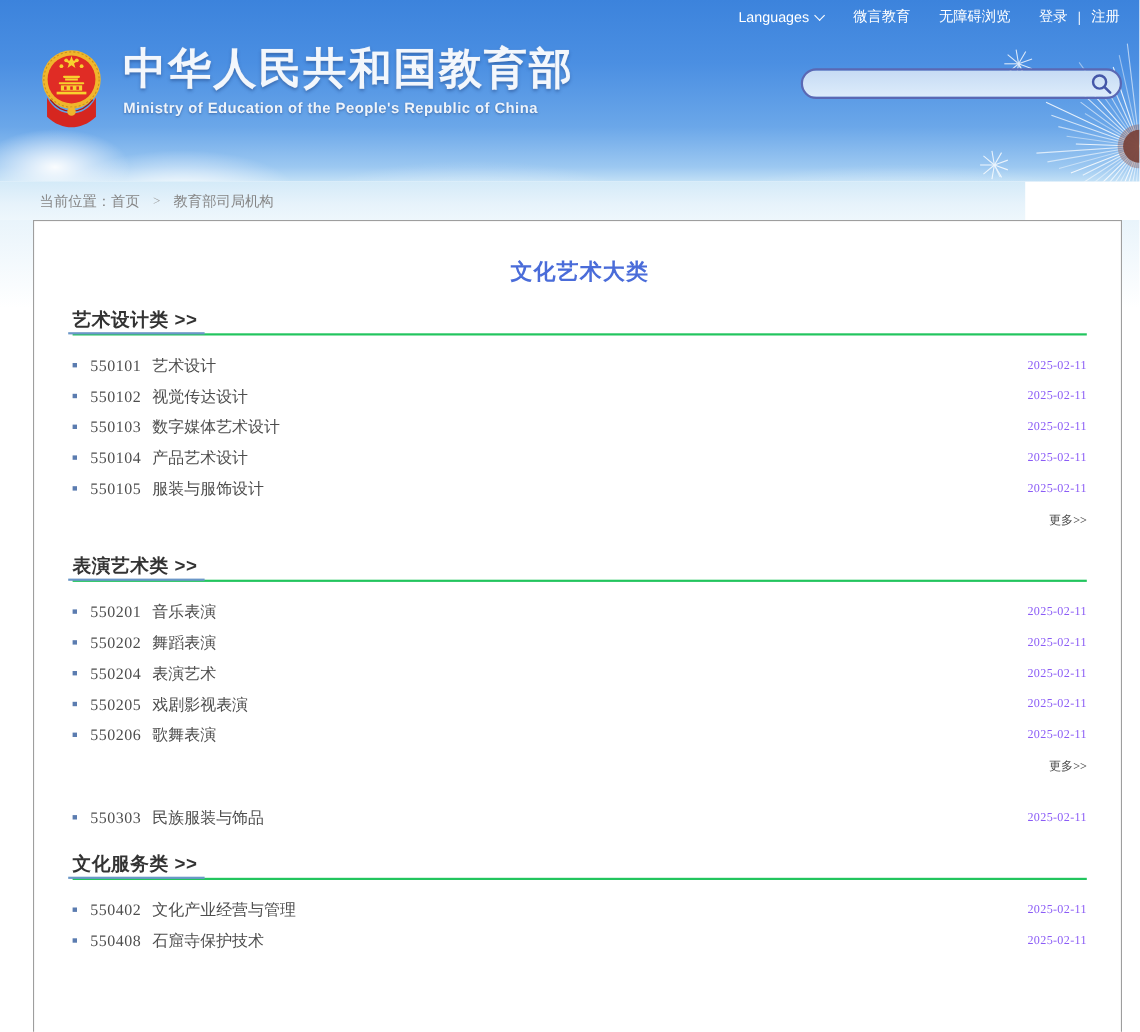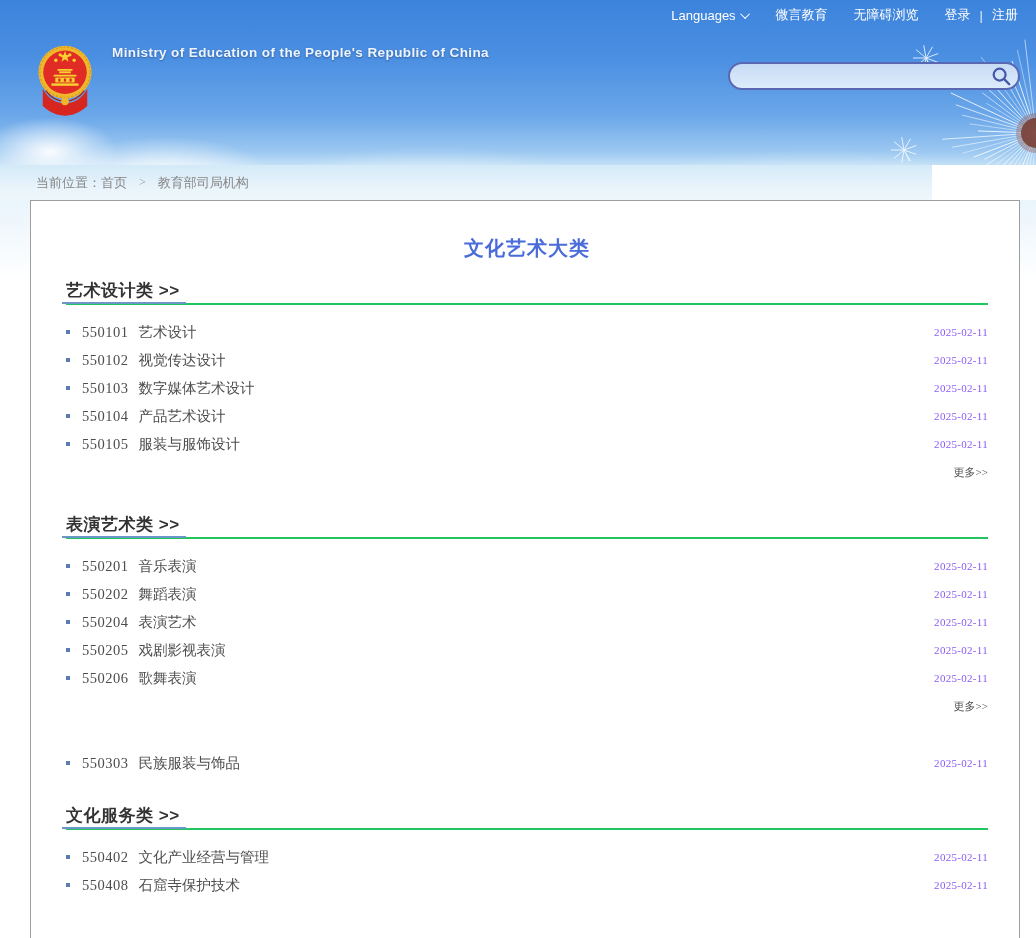--- a/index.html
+++ b/index.html
@@ -87,21 +87,21 @@
   .card {
     position:absolute; left:30px; top:200px; width:990px; height:852px;
     background:#ffffff; border:1px solid #9e9e9e; z-index:3;
     padding:34px 31px 0 35px;
   }
   .page-title {
     text-align:center; font-size:20px; font-weight:bold; color:#4a6cd9;
     line-height:26px; margin-bottom:20px; letter-spacing:1px;
   }
 
-  .section + .section { margin-top:29px; }
+  .section + .section { margin-top:19px; }
   .section h2 {
     font-size:17px; font-weight:bold; color:#333333; line-height:20px;
     border-bottom:2px solid #22c55e; padding-bottom:2px; letter-spacing:.5px;
   }
   .section h2 .t { position:relative; display:inline-block; cursor:pointer; }
   .section h2 .t::after {
     content:""; position:absolute; left:-4px; right:-6px; bottom:-3px;
     height:2px; background:#6b97c8;
   }
 
@@ -233,20 +233,21 @@
         <rect x="23" y="39.5" width="2.4" height="3.2"></rect>
         <rect x="28.8" y="39.5" width="2.4" height="3.2"></rect>
         <rect x="34.6" y="39.5" width="2.4" height="3.2"></rect>
       </g>
 
       <path d="M7 50 C13 61 21 65 30 65 C39 65 47 61 53 50 L53 68 C46 75 37 78 30 78 C23 78 14 75 7 68 Z" fill="#d6261f"></path>
       <path d="M10 52 C16 60 23 63 30 63 C37 63 44 60 50 52" fill="none" stroke="#a81712" stroke-width="1.2"></path>
       <circle cx="30" cy="63" r="4" fill="#f0b62c"></circle>
     </svg>
     <div>
+      <div class="logo-cn">中华人民共和国教育部</div>
       <div class="logo-en">Ministry of Education of the People's Republic of China</div>
     </div>
   </div>
 
   <div class="search">
     <input type="text" placeholder="" style="">
     <svg class="mag" viewBox="0 0 24 24">
       <circle cx="10.5" cy="10.5" r="6.5" fill="none" stroke="#4457a8" stroke-width="2.4"></circle>
       <line x1="15.5" y1="15.5" x2="21" y2="21" stroke="#4457a8" stroke-width="2.6" stroke-linecap="round"></line>
     </svg>

